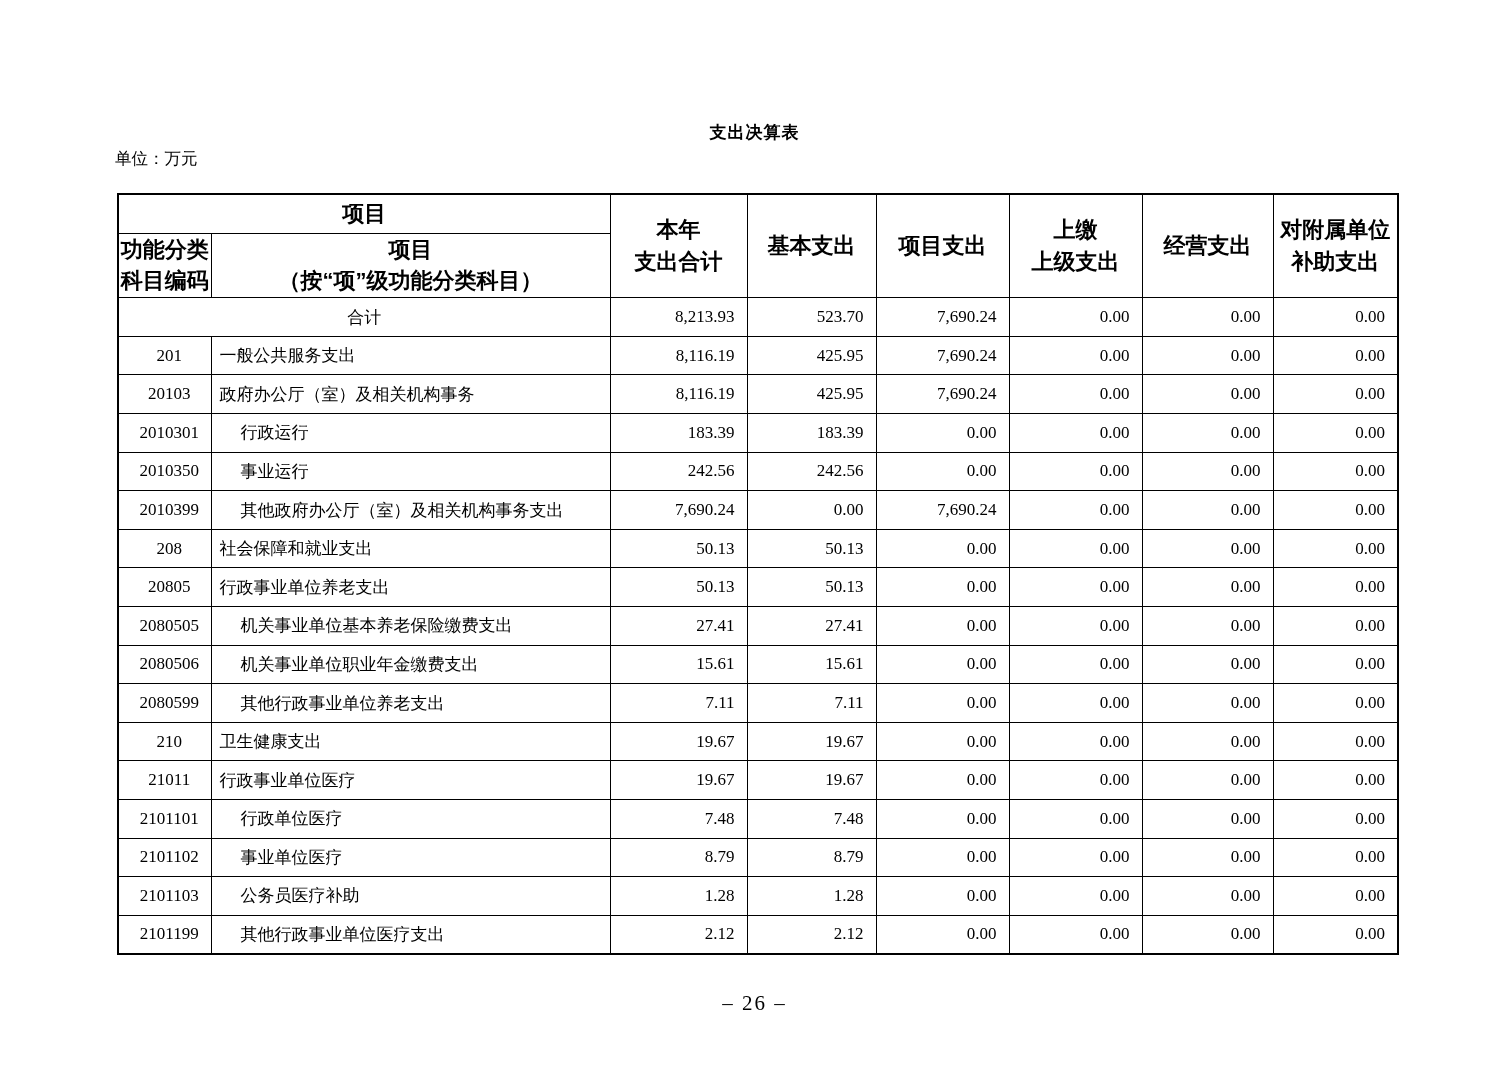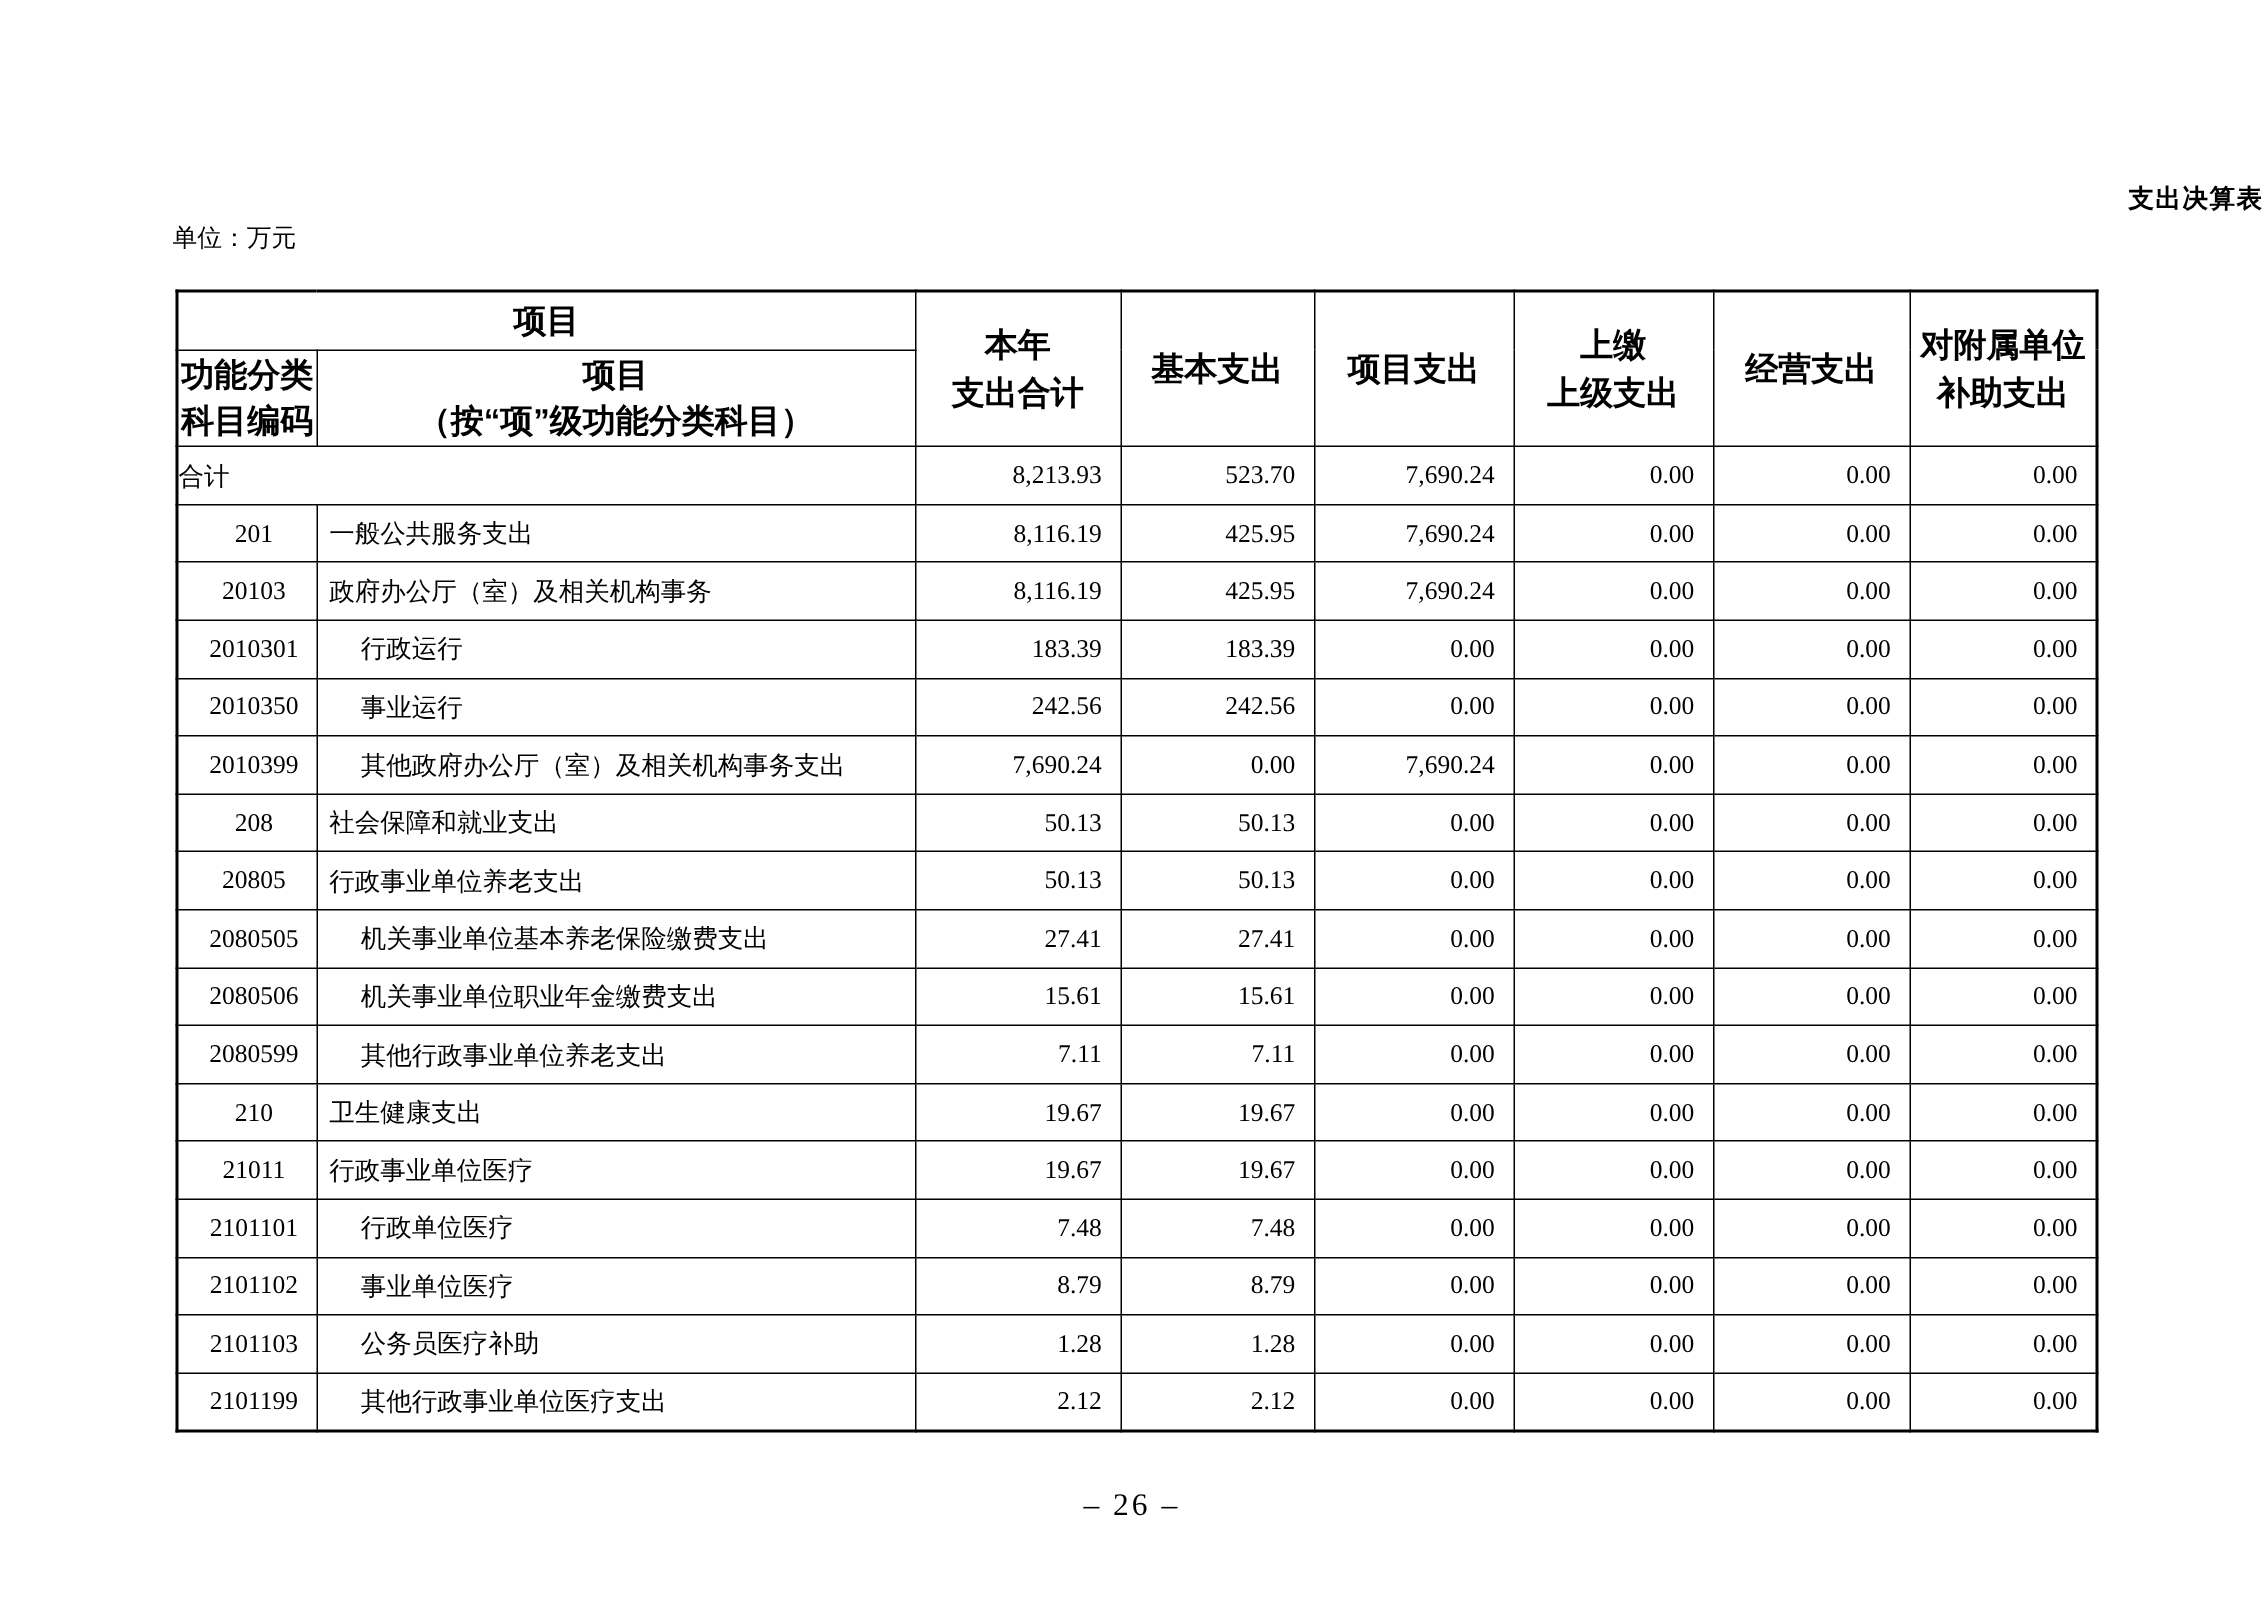--- a/index.html
+++ b/index.html
@@ -6,21 +6,21 @@
   html, body { background: #ffffff; }
   body {
     width: 1509px; height: 1074px;
     position: relative;
     font-family: "Liberation Serif", "DejaVu Serif", serif;
     color: #000;
   }
   .page-title {
     position: absolute;
     left: 0; right: 0; top: 121px;
-    text-align: right;
+    text-align: center;
     font-family: "Liberation Sans", "DejaVu Sans", sans-serif;
     font-weight: bold;
     font-size: 17px;
     letter-spacing: 1px;
   }
   .meta-row {
     position: absolute;
     left: 115px; right: 112px; top: 148px;
     display: flex;
     justify-content: space-between;
@@ -52,21 +52,21 @@
   .hl { display: block; }
   table.fin td {
     height: 38.6px;
     font-size: 17px;
     vertical-align: middle;
   }
   td.cell-code { text-align: center; padding-left: 9px; }
   td.cell-name { text-align: left; padding-left: 8px; }
   td.cell-name.indent1 { padding-left: 29px; }
   td.cell-num  { text-align: right; padding-right: 12px; }
-  td.total-cell { padding-left: 0; }
+  td.total-cell { text-align: center; padding-left: 0; }
   .page-number {
     position: absolute;
     left: 0; right: 0; top: 991px;
     text-align: center;
     font-size: 21px;
     letter-spacing: 2px;
   }
 </style>
 </head>
 <body>

